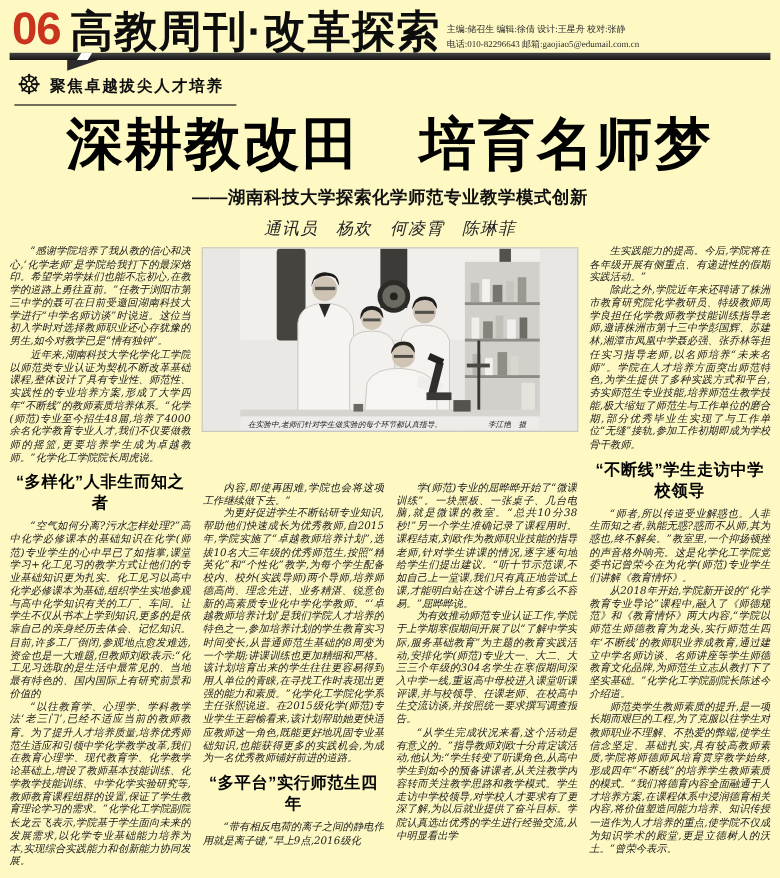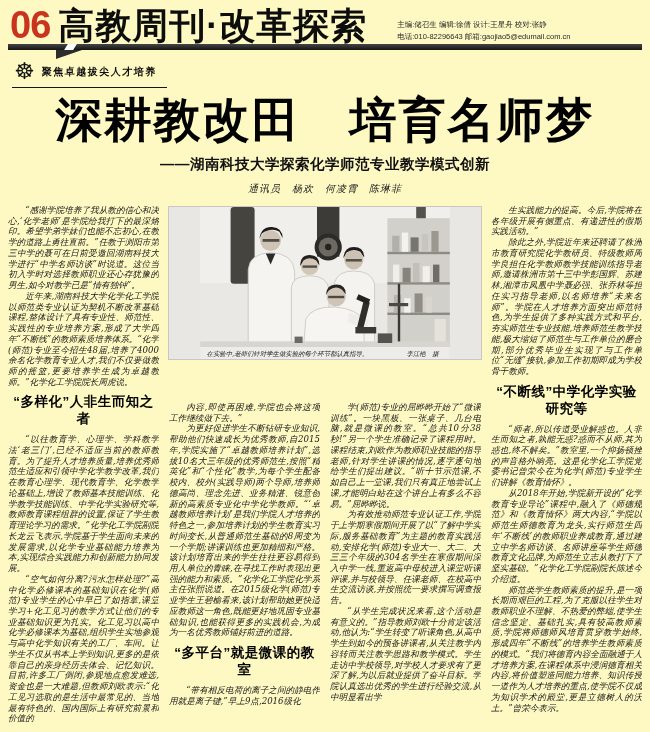--- a/index.html
+++ b/index.html
@@ -14,46 +14,46 @@
     font-family:"Liberation Sans", sans-serif; font-weight:bold;
     font-size:38px; line-height:42px; color:#c9341f; letter-spacing:-1px;
   }
   .masthead {
     margin-left:8px; font-family:"Liberation Sans", sans-serif;
     font-size:36px; line-height:44px; color:#0d0d0d; white-space:nowrap;
   }
   .masthead .mh-light { font-weight:600; letter-spacing:1px; }
   .masthead .mh-heavy { font-weight:900; letter-spacing:1px; }
   .staff {
-    margin-left:30px; margin-top:15px;
-    font-family:Liberation Sans, sans-serif; font-size:7.5px; line-height:1.55; color:#2a2a2a;
+    margin-left:5px; margin-top:15px;
+    font-family:Liberation Serif, serif; font-size:7.5px; line-height:1.55; color:#2a2a2a;
     white-space:nowrap;
   }
   
   .rule-bar { position:absolute; top:44px; left:8px; right:8px; height:6px;
     background:linear-gradient(#454545,#141414); }
   .rule-notch { position:absolute; top:0; left:58px; width:9px; height:6px;
     background:#fcfcf9; transform:skewX(-32deg); }
   .rule-tail { position:absolute; top:50px; left:56px; width:0; height:0;
     border-top:9px solid #2c2c2c; border-right:26px solid transparent; }
   
   .badge { position:absolute; top:60px; left:12px; display:flex; align-items:center; gap:7px;
     padding:0 10px 4px 2px; border-bottom:1.6px solid #151515; }
   .badge .wheel { font-family:"DejaVu Sans", sans-serif; font-size:23px; line-height:1; color:#111; }
   .badge .label { font-family:"Liberation Sans", sans-serif; font-weight:bold;
-    font-size:10px; letter-spacing:1.5px; color:#0e0e0e; }
+    font-size:13px; letter-spacing:1.5px; color:#0e0e0e; }
   
   .headline { position:absolute; top:90px; left:0; width:100%; text-align:center;
     font-family:"Liberation Sans", sans-serif; font-weight:900;
     font-size:47px; line-height:60px; letter-spacing:2px; color:#020202; }
   .subhead { position:absolute; top:155px; left:0; width:100%; text-align:center;
     font-family:"Liberation Sans", sans-serif; font-weight:700;
     font-size:14.5px; color:#111; letter-spacing:0.5px; }
   .byline { position:absolute; top:182px; left:0; width:100%; text-align:center;
-    font-style:italic; font-size:10px; color:#222; letter-spacing:1px; }
+    font-style:italic; font-size:14px; color:#222; letter-spacing:1px; }
   
   .body { position:absolute; top:205px; left:8px; right:8px; bottom:2px; display:flex; gap:10px; }
   .col { width:151px; flex:0 0 151px; overflow:hidden;
     font-size:8.6px; line-height:1.25; text-align:justify; font-style:italic; color:#181818; }
   .col p { margin:0; text-indent:2em; }
   .col-heading { font-family:"Liberation Sans", sans-serif; font-style:normal; font-weight:bold;
     font-size:13.5px; line-height:1.25; text-align:center; text-indent:0;
     margin:7px 0 6px; color:#040404; letter-spacing:0.5px; }
   .col.offset { padding-top:197px; box-sizing:border-box; }
   
@@ -91,41 +91,41 @@
   <div class="headline">深耕教改田　培育名师梦</div>
   <div class="subhead">——湖南科技大学探索化学师范专业教学模式创新</div>
   <div class="byline">通讯员　杨欢　何凌霄　陈琳菲</div>
 
   <div class="body">
 
     <div class="col">
       <p>“感谢学院培养了我从教的信心和决心,‘化学老师’是学院给我打下的最深烙印。希望学弟学妹们也能不忘初心,在教学的道路上勇往直前。”任教于浏阳市第三中学的聂可在日前受邀回湖南科技大学进行“中学名师访谈”时说道。这位当初入学时对选择教师职业还心存犹豫的男生,如今对教学已是“情有独钟”。</p>
       <p>近年来,湖南科技大学化学化工学院以师范类专业认证为契机不断改革基础课程,整体设计了具有专业性、师范性、实践性的专业培养方案,形成了大学四年“不断线”的教师素质培养体系。“化学(师范)专业至今招生48届,培养了4000余名化学教育专业人才,我们不仅要做教师的摇篮,更要培养学生成为卓越教师。”化学化工学院院长周虎说。</p>
       <div class="col-heading">“多样化”人非生而知之者</div>
+      <p>“空气如何分离?污水怎样处理?”高中化学必修课本的基础知识在化学(师范)专业学生的心中早已了如指掌,课堂学习+化工见习的教学方式让他们的专业基础知识更为扎实。化工见习以高中化学必修课本为基础,组织学生实地参观与高中化学知识有关的工厂、车间。让学生不仅从书本上学到知识,更多的是依靠自己的亲身经历去体会、记忆知识。目前,许多工厂倒闭,参观地点愈发难选,资金也是一大难题,但教师刘欧表示:“化工见习选取的是生活中最常见的、当地最有特色的、国内国际上有研究前景和价值的</p>
       <p>“以往教育学、心理学、学科教学法‘老三门’,已经不适应当前的教师教育。为了提升人才培养质量,培养优秀师范生适应和引领中学化学教学改革,我们在教育心理学、现代教育学、化学教学论基础上,增设了教师基本技能训练、化学教学技能训练、中学化学实验研究等,教师教育课程组群的设置,保证了学生教育理论学习的需求。”化学化工学院副院长龙云飞表示,学院基于学生面向未来的发展需求,以化学专业基础能力培养为本,实现综合实践能力和创新能力协同发展。</p>
-      <p>“空气如何分离?污水怎样处理?”高中化学必修课本的基础知识在化学(师范)专业学生的心中早已了如指掌,课堂学习+化工见习的教学方式让他们的专业基础知识更为扎实。化工见习以高中化学必修课本为基础,组织学生实地参观与高中化学知识有关的工厂、车间。让学生不仅从书本上学到知识,更多的是依靠自己的亲身经历去体会、记忆知识。目前,许多工厂倒闭,参观地点愈发难选,资金也是一大难题,但教师刘欧表示:“化工见习选取的是生活中最常见的、当地最有特色的、国内国际上有研究前景和价值的</p>
     </div>
 
     <div class="col offset">
       <p>内容,即使再困难,学院也会将这项工作继续做下去。”</p>
       <p>为更好促进学生不断钻研专业知识,帮助他们快速成长为优秀教师,自2015年,学院实施了“卓越教师培养计划”,选拔10名大三年级的优秀师范生,按照“精英化”和“个性化”教学,为每个学生配备校内、校外(实践导师)两个导师,培养师德高尚、理念先进、业务精湛、锐意创新的高素质专业化中学化学教师。“‘卓越教师培养计划’是我们学院人才培养的特色之一,参加培养计划的学生教育实习时间变长,从普通师范生基础的8周变为一个学期;讲课训练也更加精细和严格。该计划培育出来的学生往往更容易得到用人单位的青睐,在寻找工作时表现出更强的能力和素质。”化学化工学院化学系主任张熙说道。在2015级化学(师范)专业学生王碧榆看来,该计划帮助她更快适应教师这一角色,既能更好地巩固专业基础知识,也能获得更多的实践机会,为成为一名优秀教师铺好前进的道路。</p>
-      <div class="col-heading">“多平台”就是微课的教室</div>
+      <div class="col-heading">“多平台”实行师范生四年</div>
       <p>“带有相反电荷的离子之间的静电作用就是离子键,”早上9点,2016级化</p>
     </div>
 
     <div class="col offset">
       <p>学(师范)专业的屈晔晔开始了“微课训练”。一块黑板、一张桌子、几台电脑,就是微课的教室。“总共10分38秒!”另一个学生准确记录了课程用时。课程结束,刘欧作为教师职业技能的指导老师,针对学生讲课的情况,逐字逐句地给学生们提出建议。“听十节示范课,不如自己上一堂课,我们只有真正地尝试上课,才能明白站在这个讲台上有多么不容易。”屈晔晔说。</p>
       <p>为有效推动师范专业认证工作,学院于上学期寒假期间开展了以“了解中学实际,服务基础教育”为主题的教育实践活动,安排化学(师范)专业大一、大二、大三三个年级的304名学生在寒假期间深入中学一线,重返高中母校进入课堂听课评课,并与校领导、任课老师、在校高中生交流访谈,并按照统一要求撰写调查报告。</p>
       <p>“从学生完成状况来看,这个活动是有意义的。”指导教师刘欧十分肯定该活动,他认为:“学生转变了听课角色,从高中学生到如今的预备讲课者,从关注教学内容转而关注教学思路和教学模式。学生走访中学校领导,对学校人才要求有了更深了解,为以后就业提供了奋斗目标。学院认真选出优秀的学生进行经验交流,从中明显看出学</p>
     </div>
 
     <div class="col">
       <p>生实践能力的提高。今后,学院将在各年级开展有侧重点、有递进性的假期实践活动。”</p>
       <p>除此之外,学院近年来还聘请了株洲市教育研究院化学教研员、特级教师周学良担任化学教师教学技能训练指导老师,邀请株洲市第十三中学彭国辉、苏建林,湘潭市凤凰中学聂必强、张乔林等担任实习指导老师,以名师培养“未来名师”。学院在人才培养方面突出师范特色,为学生提供了多种实践方式和平台,夯实师范生专业技能,培养师范生教学技能,极大缩短了师范生与工作单位的磨合期,部分优秀毕业生实现了与工作单位“无缝”接轨,参加工作初期即成为学校骨干教师。</p>
-      <div class="col-heading">“不断线”中学化学实验研究等</div>
+      <div class="col-heading">“不断线”学生走访中学校领导</div>
       <p>“师者,所以传道受业解惑也。人非生而知之者,孰能无惑?惑而不从师,其为惑也,终不解矣。”教室里,一个抑扬顿挫的声音格外响亮。这是化学化工学院党委书记曾荣今在为化学(师范)专业学生们讲解《教育情怀》。</p>
       <p>从2018年开始,学院新开设的“化学教育专业导论”课程中,融入了《师德规范》和《教育情怀》两大内容,“学院以师范生师德教育为龙头,实行师范生四年‘不断线’的教师职业养成教育,通过建立中学名师访谈、名师讲座等学生师德教育文化品牌,为师范生立志从教打下了坚实基础。”化学化工学院副院长陈述今介绍道。</p>
       <p>师范类学生教师素质的提升,是一项长期而艰巨的工程,为了克服以往学生对教师职业不理解、不热爱的弊端,使学生信念坚定、基础扎实,具有较高教师素质,学院将师德师风培育贯穿教学始终,形成四年“不断线”的培养学生教师素质的模式。“我们将德育内容全面融通于人才培养方案,在课程体系中浸润德育相关内容,将价值塑造同能力培养、知识传授一道作为人才培养的重点,使学院不仅成为知识学术的殿堂,更是立德树人的沃土。”曾荣今表示。</p>
     </div>
 
     <div class="photo">
       <svg viewBox="0 0 312 190" aria-hidden="true">
 
         <rect x="0" y="0" width="312" height="190" fill="#e9e8e4"></rect>
         <rect x="0" y="0" width="312" height="95" fill="#f0efeb"></rect>

